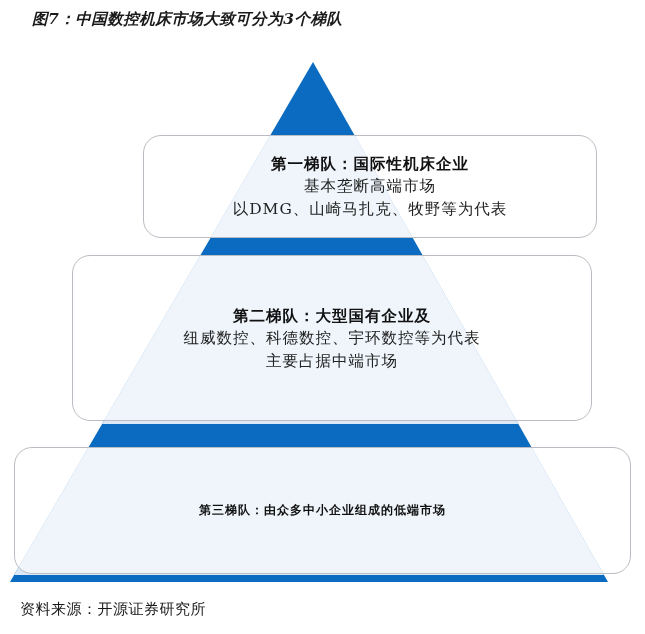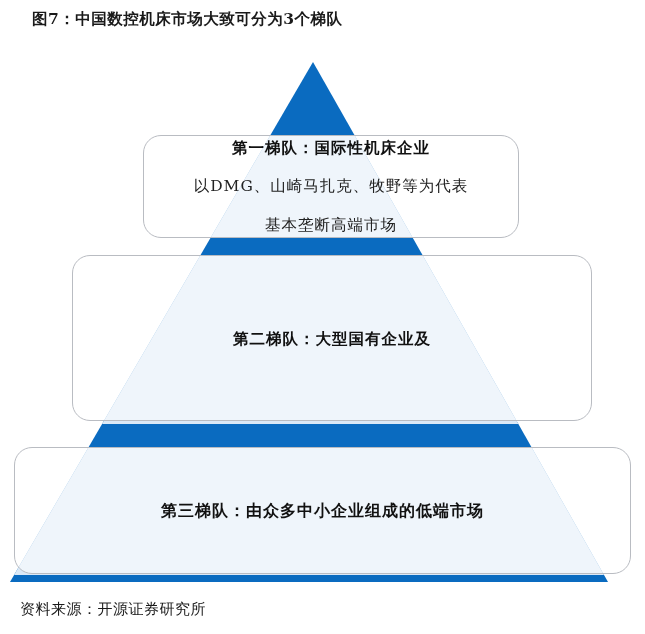--- a/index.html
+++ b/index.html
@@ -1,32 +1,32 @@
 <!DOCTYPE html>
 <html><head>
 <meta charset="utf-8">
 <style>
   html, body { margin: 0; padding: 0; background: #ffffff; }
   body { width: 645px; height: 634px; position: relative; overflow: hidden;
          font-family: "DejaVu Serif", "Liberation Serif", serif; color: #1a1a1a; }
   .fig-title { position: absolute; left: 32px; top: 9px; font-size: 15.5px; font-weight: bold;
-               letter-spacing: 0.5px; white-space: nowrap; }
+               letter-spacing: 0.5px; white-space: nowrap; font-style: italic; }
   .source { position: absolute; left: 20px; top: 600px; font-size: 15px; letter-spacing: 0.5px;
             white-space: nowrap; }
   svg.pyr { position: absolute; left: 0; top: 0; }
   .tier { position: absolute; border: 1.2px solid #b9bcc2; border-radius: 18px;
           box-sizing: border-box; display: flex; flex-direction: column;
           justify-content: center; align-items: center; text-align: center;
           background: rgba(255,255,255,0.55); }
   .tier .line { font-size: 15.5px; line-height: 23px; white-space: nowrap; letter-spacing: 1px; color: #222; }
   .tier .line.bold { font-weight: bold; color: #111; }
-  #tier1 { left: 143px; top: 135px; width: 376px; height: 103px; justify-content: space-between; }
+  #tier1 { left: 143px; top: 135px; width: 454px; height: 103px; }
   #tier2 { left: 72px;  top: 255px; width: 520px; height: 166px; }
   #tier3 { left: 14px;  top: 447px; width: 617px; height: 127px; }
-  #tier3 .line { font-size: 16px; }
+  #tier3 .line { font-size: 12px; }
 </style>
 </head>
 <body>
 
 <div class="fig-title">图7：中国数控机床市场大致可分为3个梯队</div>
 
 <svg class="pyr" width="645" height="634">
   <defs>
     <linearGradient id="lightg" x1="0" y1="0" x2="1" y2="0">
       <stop offset="0" stop-color="#e9f1fb"></stop>
@@ -38,25 +38,27 @@
   <polygon points="313,62 10,582 608,582" fill="#0a6bc0"></polygon>
 
   <polygon points="267,140 359,140 418,238 208,238" fill="url(#lightg)" opacity="0.0"></polygon>
 <polygon points="270.46346153846156,135 354.41346153846155,135 412.8461538461538,238 210.44615384615383,238" fill="#dbe9f7"></polygon>
     <polygon points="200.5403846153846,255 422.49038461538464,255 518.3653846153846,424 102.0653846153846,424" fill="#dbe9f7"></polygon>
     <polygon points="88.66346153846155,447 531.4134615384615,447 604.0288461538462,575 14.078846153846143,575" fill="#dbe9f7"></polygon>
   </svg>
 
 <div class="tier" id="tier1">
   <div class="line bold">第一梯队：国际性机床企业</div>
+  <div class="line">基本垄断高端市场</div>
   <div class="line">以DMG、山崎马扎克、牧野等为代表</div>
-  <div class="line">基本垄断高端市场</div>
 </div>
 
 <div class="tier" id="tier2">
   <div class="line bold">第二梯队：大型国有企业及</div>
+  <div class="line">纽威数控、科德数控、宇环数控等为代表</div>
+  <div class="line">主要占据中端市场</div>
 </div>
 
 <div class="tier" id="tier3">
   <div class="line bold">第三梯队：由众多中小企业组成的低端市场</div>
 </div>
 
 <div class="source">资料来源：开源证券研究所</div>
 
 </body></html>

